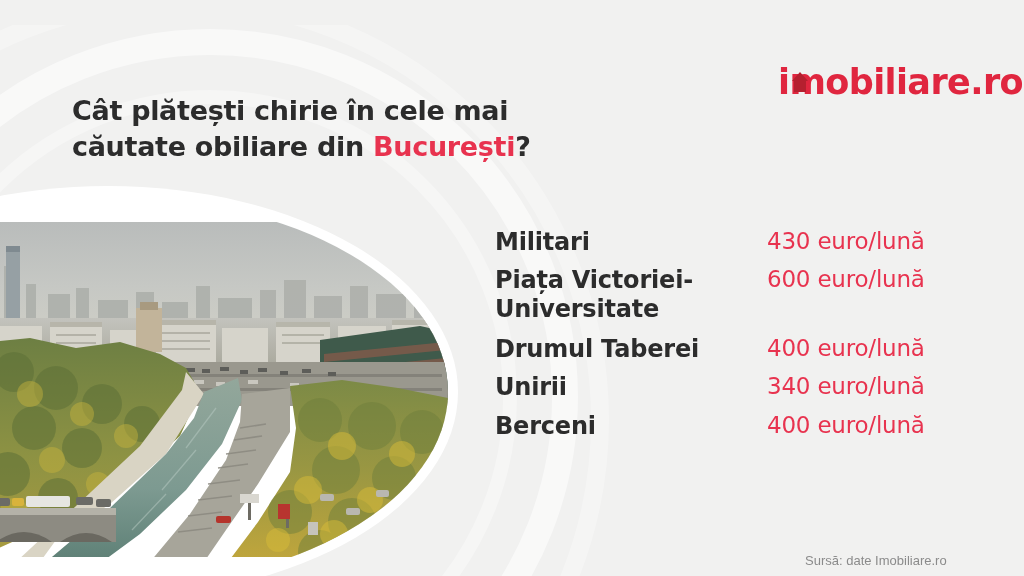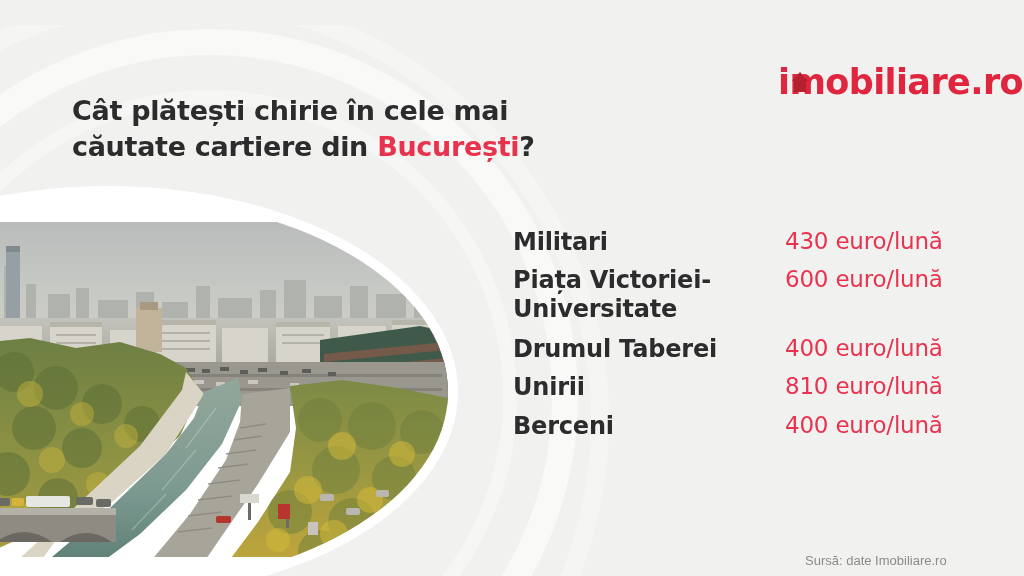--- a/index.html
+++ b/index.html
@@ -52,21 +52,21 @@
     width:680px;height:392px;border-radius:50%;
     overflow:hidden;
   }
   .photo{
     position:absolute;left:222px;top:26px;width:458px;height:335px;
     overflow:hidden;
   }
   .photo svg{display:block;}
 
   
-  .rows{position:absolute;left:513px;top:203px;width:470px;}
+  .rows{position:absolute;left:495px;top:203px;width:470px;}
   .row{display:flex;align-items:flex-start;margin-bottom:8px;}
   .row .name{
     width:272px;flex:0 0 272px;
     font-size:24px;font-weight:bold;color:#2c2c2c;
     line-height:1.18;letter-spacing:-0.2px;
     font-family:"DejaVu Sans", sans-serif;
   }
   .row .price{
     font-size:23px;font-weight:normal;color:#e8334f;
     line-height:1.18;letter-spacing:-0.2px;white-space:nowrap;
@@ -101,21 +101,21 @@
       <circle cx="180" cy="395" r="420" stroke-width="18" stroke-opacity="0.30"></circle>
     </g>
   </svg>
 
   <div class="logo">
     <span>i</span><span class="house"><span>m</span><span class="roof"></span><span class="body"></span></span><span>obiliare.ro</span>
   </div>
 
   <h1 class="title">
     <span>Cât plătești chirie în cele mai</span><br>
-    <span>căutate cartiere din </span><span class="hl">București</span><span>?</span>
+    <span>căutate obiliare din </span><span class="hl">București</span><span>?</span>
   </h1>
 
   <div class="photo-wrap">
     <div class="ring"></div>
     <div class="photo-clip">
 
       <div class="photo">
         <svg width="458" height="340" viewBox="0 0 458 340">
           <defs>
             <linearGradient id="sky" x1="0" y1="0" x2="0" y2="1">
@@ -340,21 +340,21 @@
     <div class="row r1">
       <div class="name">Piața Victoriei-Universitate</div>
       <div class="price">600 euro/lună</div>
     </div>
     <div class="row r2">
       <div class="name">Drumul Taberei</div>
       <div class="price">400 euro/lună</div>
     </div>
     <div class="row r3">
       <div class="name">Unirii</div>
-      <div class="price">810 euro/lună</div>
+      <div class="price">340 euro/lună</div>
     </div>
     <div class="row r4">
       <div class="name">Berceni</div>
       <div class="price">400 euro/lună</div>
     </div>
   </div>
 
   <div class="source">Sursă: date Imobiliare.ro</div>
 
 </div>

